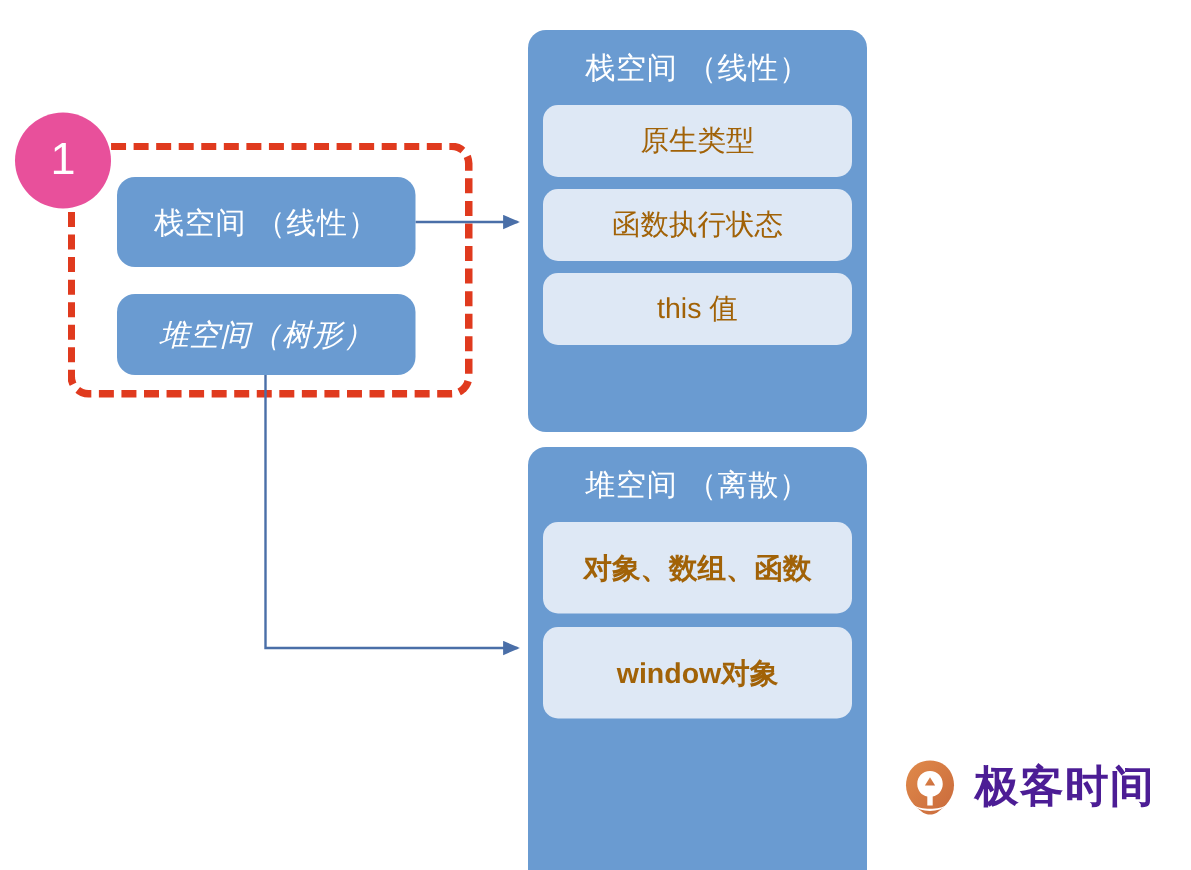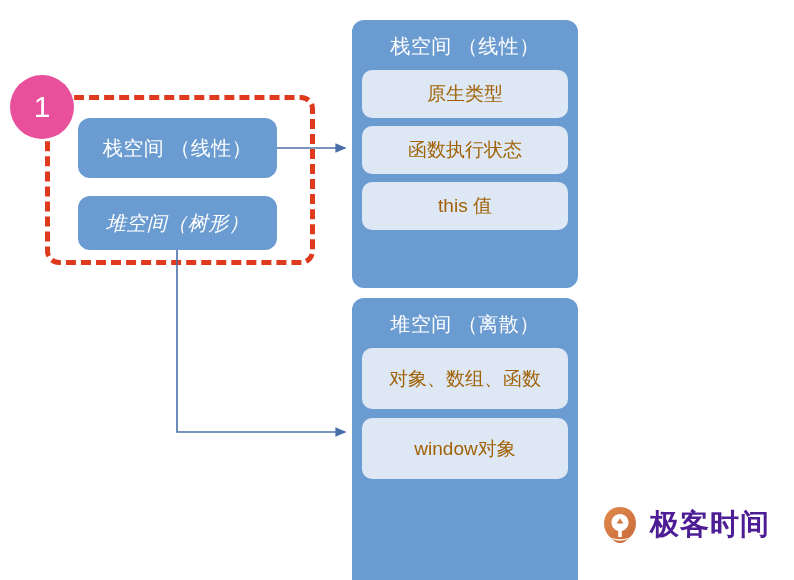--- a/index.html
+++ b/index.html
@@ -87,21 +87,21 @@
     background: #DEE8F5;
     border-radius: 10px;
     color: #a16207;
     font-size: 19px;
     display: flex;
     align-items: center;
     justify-content: center;
     text-align: center;
   }
   #panel-stack .panel-item { height: 48px; margin-bottom: 8px; }
-  #panel-heap  .panel-item { height: 61px; margin-bottom: 9px; }
+  #panel-heap  .panel-item { height: 61px; margin-bottom: 9px; font-weight: bold; }
 
   
   #connectors {
     position: absolute;
     left: 0;
     top: 0;
     width: 794px;
     height: 580px;
     pointer-events: none;
     z-index: 2;

